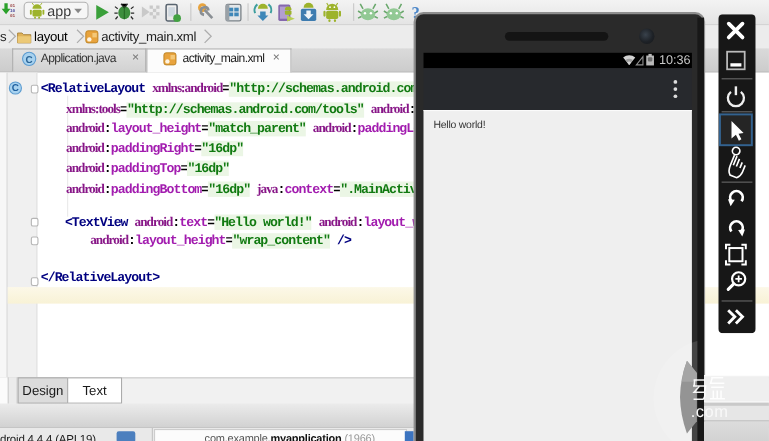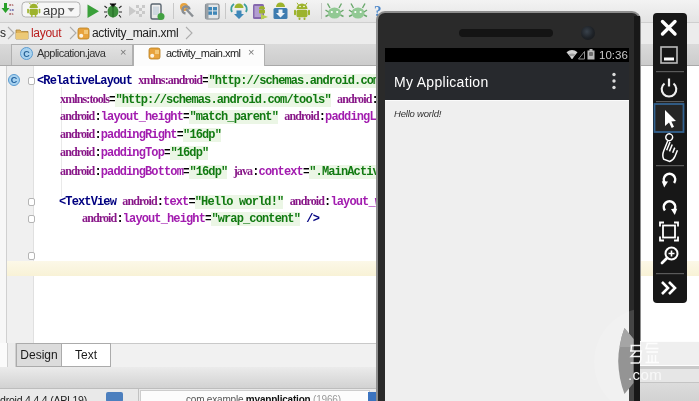--- a/index.html
+++ b/index.html
@@ -156,21 +156,21 @@
   </svg>
 
   <div class="abs" style="left:0;top:26px;height:16px;font-size:12px;color:#222;">s</div>
   <svg class="abs" style="left:6px;top:26px;" width="10" height="14" viewBox="0 0 10 14">
       <path d="M2 1 L8 7 L2 13" fill="none" stroke="#adadad" stroke-width="1.1"></path>
     </svg>
   <svg class="abs" style="left:15px;top:27px;" width="14" height="13" viewBox="0 0 14 13">
     <path d="M1 3 L1 12 L13 12 L13 4.5 L6.5 4.5 L5 3 Z" fill="#dfb259" stroke="#a5803a" stroke-width="0.8"></path>
     <rect x="1" y="6" width="12" height="6" fill="#ecc977"></rect>
   </svg>
-  <div class="abs" style="left:31px;top:26px;font-size:12px;color:#b91c1c;letter-spacing:-0.3px;">layout</div>
+  <div class="abs" style="left:31px;top:26px;font-size:12px;color:#000000;letter-spacing:-0.3px;">layout</div>
   <svg class="abs" style="left:68px;top:26px;" width="10" height="14" viewBox="0 0 10 14">
       <path d="M2 1 L8 7 L2 13" fill="none" stroke="#adadad" stroke-width="1.1"></path>
     </svg>
   <svg class="abs" style="left:77px;top:27px;" width="13" height="13" viewBox="0 0 13 13">
     <rect x="1" y="1" width="11" height="11" rx="2" fill="#e8a33d" stroke="#b87f20" stroke-width="0.8"></rect>
     <circle cx="4.2" cy="8.8" r="2" fill="#fdf4e3"></circle>
     <rect x="7" y="3" width="4" height="4" fill="#f4c878"></rect>
   </svg>
   <div class="abs" style="left:92px;top:26px;font-size:12px;color:#222;letter-spacing:-0.3px;">activity_main.xml</div>
   <svg class="abs" style="left:184px;top:26px;" width="10" height="14" viewBox="0 0 10 14">
@@ -194,20 +194,21 @@
   <div class="abs" style="left:61px;top:87px;width:1px;height:110px;background:#e9e9e9;"></div>
 
   <div class="abs code" style="left:37px;top:74px;"><span class="tagc">&lt;RelativeLayout</span> <span class="pfx">xmlns:android</span><span class="eqc">=</span><span class="val">"http://schemas.android.com/apk/res/android"</span></div>
   <div class="abs code" style="left:60px;top:93px;"><span class="pfx">xmlns:tools</span><span class="eqc">=</span><span class="val">"http://schemas.android.com/tools"</span> <span class="pfx">android</span><span class="eqc">:</span><span class="att">layout_width</span><span class="eqc">=</span><span class="val">"match_parent"</span></div>
   <div class="abs code" style="left:60px;top:110px;"><span class="pfx">android</span><span class="eqc">:</span><span class="att">layout_height</span><span class="eqc">=</span><span class="val">"match_parent"</span> <span class="pfx">android</span><span class="eqc">:</span><span class="att">paddingLeft</span><span class="eqc">=</span><span class="val">"16dp"</span></div>
   <div class="abs code" style="left:60px;top:128px;"><span class="pfx">android</span><span class="eqc">:</span><span class="att">paddingRight</span><span class="eqc">=</span><span class="val">"16dp"</span></div>
   <div class="abs code" style="left:60px;top:146px;"><span class="pfx">android</span><span class="eqc">:</span><span class="att">paddingTop</span><span class="eqc">=</span><span class="val">"16dp"</span></div>
   <div class="abs code" style="left:60px;top:165px;"><span class="pfx">android</span><span class="eqc">:</span><span class="att">paddingBottom</span><span class="eqc">=</span><span class="val">"16dp"</span> <span class="pfx">java</span><span class="eqc">:</span><span class="att">context</span><span class="eqc">=</span><span class="val">".MainActivity"</span><span class="tagc">&gt;</span></div>
   <div class="abs code" style="left:59px;top:195px;"><span class="tagc">&lt;TextView</span> <span class="pfx">android</span><span class="eqc">:</span><span class="att">text</span><span class="eqc">=</span><span class="val">"Hello world!"</span> <span class="pfx">android</span><span class="eqc">:</span><span class="att">layout_width</span><span class="eqc">=</span><span class="val">"wrap_content"</span></div>
   <div class="abs code" style="left:82px;top:212px;"><span class="pfx">android</span><span class="eqc">:</span><span class="att">layout_height</span><span class="eqc">=</span><span class="val">"wrap_content"</span> <span class="tagc">/&gt;</span></div>
+  <div class="abs code" style="left:37px;top:246px;"><span class="tagc">&lt;/RelativeLayout&gt;</span></div>
 
   <div class="abs" style="left:8px;top:74px;width:12px;height:12px;border-radius:50%;background:#a8d2ef;border:1px solid #5b9bd0;box-sizing:border-box;
        font-size:9px;font-weight:bold;color:#1f5f9e;text-align:center;line-height:11px;">C</div>
   <div class="abs fold" style="left:28px;top:77px;width:7px;height:8px;background:#fff;border:1px solid #b5b5b5;border-radius:2px;box-sizing:border-box;"></div>
   <div class="abs fold" style="left:28px;top:198px;width:7px;height:8px;background:#fff;border:1px solid #b5b5b5;border-radius:2px;box-sizing:border-box;"></div>
   <div class="abs fold" style="left:28px;top:214.5px;width:7px;height:8px;background:#fff;border:1px solid #b5b5b5;border-radius:2px;box-sizing:border-box;"></div>
   <div class="abs fold" style="left:28px;top:252px;width:7px;height:8px;background:#fff;border:1px solid #b5b5b5;border-radius:2px;box-sizing:border-box;"></div>
 
   <div class="abs" style="left:376px;top:11px;width:265px;height:390px;background:#8e8e8e;border-radius:9px 9px 0 0;"></div>
   <div class="abs" style="left:377.5px;top:13px;width:261px;height:388px;background:#2a2a2a;border-radius:7px 7px 0 0;"></div>
@@ -224,28 +225,27 @@
   <svg class="abs" style="left:564px;top:47px;" width="34" height="15" viewBox="0 0 34 15">
     <path d="M8 12 L2.5 5.2 A9 9 0 0 1 13.5 5.2 Z" fill="#d2d2d2"></path>
     <path d="M8 12 L4.6 7.6 A6 6 0 0 1 11.4 7.6 Z" fill="#9f9f9f"></path>
     <path d="M8 12 L6.2 9.6 A3.2 3.2 0 0 1 9.8 9.6 Z" fill="#d6d6d6"></path>
     <path d="M20.5 12 L20.5 4.5 L14.5 12 Z" fill="none" stroke="#8f8f8f" stroke-width="1"></path>
     <rect x="23.5" y="3.5" width="7" height="9" fill="#b9b9b9"></rect>
     <rect x="25.5" y="2" width="3" height="2" fill="#b9b9b9"></rect>
     <rect x="25" y="5" width="4" height="4" rx="1" fill="#6e6e6e"></rect>
   </svg>
 
-  <div class="abs" style="left:394px;top:73.5px;font-size:14px;color:#ffffff;letter-spacing:0.3px;">My Application</div>
   <svg class="abs" style="left:611px;top:72px;" width="6" height="18" viewBox="0 0 6 18">
     <circle cx="3" cy="2.5" r="1.7" fill="#dcdcdc"></circle>
       <circle cx="3" cy="9" r="1.7" fill="#dcdcdc"></circle>
       <circle cx="3" cy="15.5" r="1.7" fill="#dcdcdc"></circle>
   </svg>
 
-  <div class="abs" style="left:394px;top:108px;font-size:9.5px;color:#333;letter-spacing:-0.2px;font-style:italic;">Hello world!</div>
+  <div class="abs" style="left:394px;top:108px;font-size:9.5px;color:#333;letter-spacing:-0.2px;">Hello world!</div>
 
   <svg class="abs" style="left:653px;top:13px;" width="34" height="290" viewBox="0 0 34 290">
     <rect x="0" y="0" width="34" height="290" rx="4" fill="#171717"></rect>
 
     <path d="M9.5 8.5 L22 21 M22 8.5 L9.5 21" stroke="#ffffff" stroke-width="3.4" stroke-linecap="round"></path>
 
     <rect x="8" y="34" width="16" height="16" fill="none" stroke="#bbbbbb" stroke-width="1.6"></rect>
     <rect x="11" y="44.5" width="10" height="3" fill="#ffffff"></rect>
 
     <rect x="3" y="58" width="28" height="1.2" fill="#5a5a5a"></rect>

